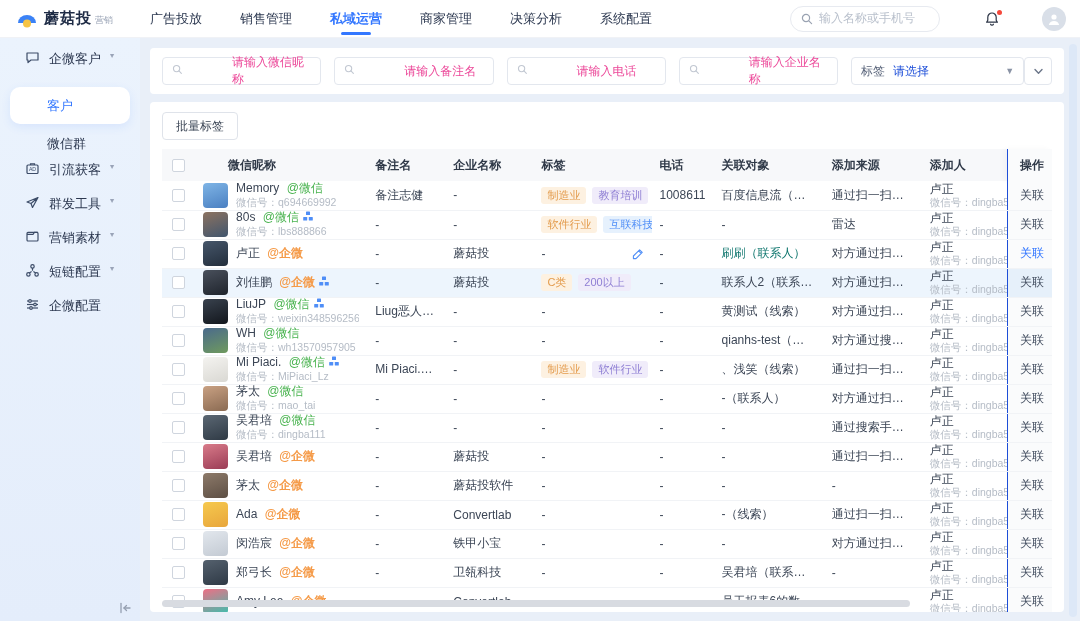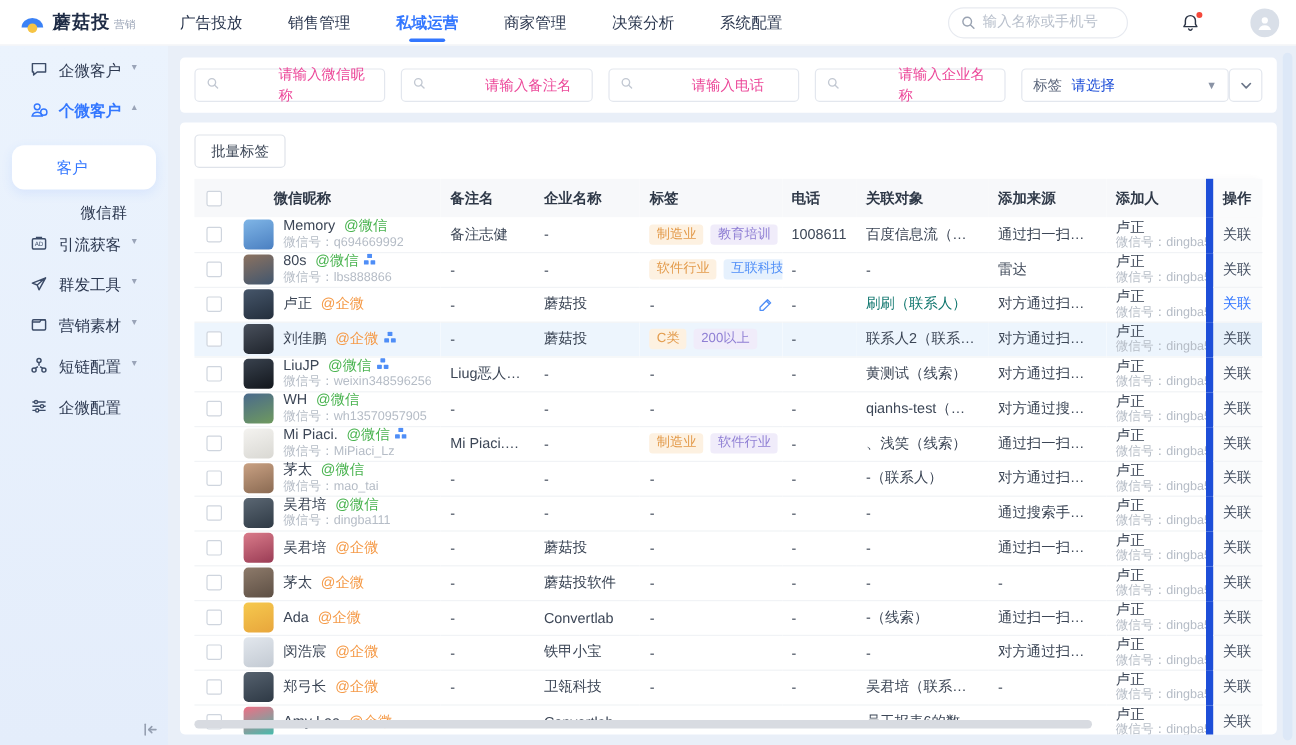--- a/index.html
+++ b/index.html
@@ -31,21 +31,21 @@
   
   .sidebar { position:fixed; top:38px; left:0; bottom:0; width:140px;
     background:linear-gradient(180deg,#ebf3fd 0%,#e4edfb 100%); padding-top:12px; z-index:20; }
   .side-item { display:flex; height:34px; padding:0 24px; font-size:13px;
     color:#2c3850; cursor:pointer; }
   .side-item .ic { display:flex; width:16px; justify-content:center; color:#3c4c68; }
   .side-item.active { color:#3377ff; font-weight:bold; }
   .side-item.active .ic { color:#3377ff; }
   .side-item .lbl { margin-left:9px; white-space:nowrap; }
   .side-item .chev { margin-left:auto; font-size:8px; color:#9aa4b8; transform:scale(0.9); }
-  .side-sub { display:flex; align-items:center; height:34px; padding-left:67px; font-size:13px;
+  .side-sub { display:flex; align-items:center; height:34px; padding-left:47px; font-size:13px;
     color:#2c3850; cursor:pointer; }
   .side-sub.active { background:#fff; border-radius:10px; margin:3px 10px; padding-left:37px;
     height:37px; color:#3377ff; font-weight:normal; box-shadow:0 3px 10px rgba(51,119,255,0.10); }
   .side-collapse { position:absolute; bottom:6px; right:8px; color:#949eb0; cursor:pointer; display:flex; }
 
   
   .content { position:fixed; top:38px; left:140px; right:0; bottom:0; padding:10px 16px 0 10px; }
   .filter-card { background:#fff; border-radius:4px; height:46px; display:flex; align-items:center;
     padding:0 12px; }
   .f-input { display:flex; align-items:center; width:160px; height:28px; border:1px solid #e3e7ee;
@@ -71,35 +71,35 @@
   tbody td { height:29px; font-size:12px; color:#3c4656; border-bottom:1px solid #f1f3f6;
     padding:0 8px; white-space:nowrap; overflow:hidden; text-overflow:ellipsis; }
   tr.hl td { background:#edf5fd; }
   .checkbox { width:13px; height:13px; border:1px solid #cfd5de; border-radius:2px; background:#fff; cursor:pointer; }
 
   .name-cell { display:flex; align-items:center; }
   .avatar { width:25px; height:25px; border-radius:4px; flex:none; margin-right:8px; }
   .name-lines { line-height:13px; overflow:hidden; }
   .nm { font-size:12px; color:#3c4656; white-space:nowrap; }
   .plat-wx { color:#49b34f; margin-left:4px; }
-  .plat-qw { color:#f59a47; margin-left:4px; }
+  .plat-qw { color:#f59a47; margin-left:4px;font-weight:bold; }
   .org-ic { display:inline-block; margin-left:4px; color:#4f8ef7; }
   .wid { font-size:10.5px; color:#b5bcc6; margin-top:1px; white-space:nowrap; }
 
   .tag { display:inline-block; font-size:11px; line-height:17px; padding:0 6px; border-radius:3px; margin-right:6px; }
   .tag.orange { background:#fdf1e1; color:#e39b4c; }
   .tag.purple { background:#f0ecfa; color:#8f7fd4; }
   .tag.blue   { background:#e6f1fd; color:#4f8ef7; }
   .tag-cell { display:flex; align-items:center; }
   .edit-pen { margin-left:auto; color:#4f8ef7; display:flex; cursor:pointer; }
 
   .rel-blue { color:#0f766e; cursor:pointer; }
   .adder-nm { font-size:12px; color:#3c4656; line-height:13px; }
   .adder-id { font-size:10.5px; color:#b5bcc6; line-height:12px; }
-  td.op, th.op { background:#fafbfc; border-left:6px solid #1d4ed8; text-align:left;
+  td.op, th.op { background:#fafbfc; border-left:1px solid #1d4ed8; text-align:right;
     box-shadow:-4px 0 6px rgba(30,43,69,0.03); }
   tr.hl td.op { background:#e6f0fa; }
   .op a { color:#434e60; text-decoration:none; cursor:pointer; }
   .op a.blue { color:#3377ff; }
 
   .hscroll { position:absolute; bottom:5px; left:12px; right:12px; height:7px; }
   .hscroll .thumb { width:84%; height:7px; border-radius:4px; background:#d8dbe1; cursor:pointer; }
 
   .v-scroll { position:fixed; top:44px; right:3px; bottom:4px; width:8px; border-radius:4px;
     background:#dde8f7; z-index:5; }
@@ -152,31 +152,20 @@
   <div>
       <div class="side-item">
         <span class="ic">
           <svg width="15" height="15" viewBox="0 0 15 15">
             <path d="M2 3h11v7H6l-3 2.5V10H2z" fill="none" stroke="currentColor" stroke-width="1.2" stroke-linejoin="round"></path>
           </svg>
         </span>
         <span class="lbl">企微客户</span>
         <span class="chev">▼</span>
       </div>
-      <div class="side-item active">
-        <span class="ic">
-          <svg width="15" height="15" viewBox="0 0 15 15">
-            <circle cx="6" cy="5" r="2.4" fill="none" stroke="currentColor" stroke-width="1.2"></circle>
-            <path d="M1.8 12.6a4.4 4.4 0 0 1 8.4 0z" fill="none" stroke="currentColor" stroke-width="1.2"></path>
-            <circle cx="11.5" cy="9.5" r="2.6" fill="none" stroke="currentColor" stroke-width="1.2"></circle>
-          </svg>
-        </span>
-        <span class="lbl">个微客户</span>
-        <span class="chev">▲</span>
-      </div>
       <div class="side-sub active">客户</div>
       <div class="side-sub">微信群</div>
       <div class="side-item">
         <span class="ic">
           <svg width="15" height="15" viewBox="0 0 15 15">
             <rect x="2" y="4" width="11" height="8.5" rx="1" fill="none" stroke="currentColor" stroke-width="1.2"></rect>
             <path d="M5.5 4V2.8h4V4" fill="none" stroke="currentColor" stroke-width="1.2"></path>
             <text x="7.5" y="10.4" font-size="5.2" text-anchor="middle" fill="currentColor" font-family="sans-serif">AD</text>
           </svg>
         </span>

